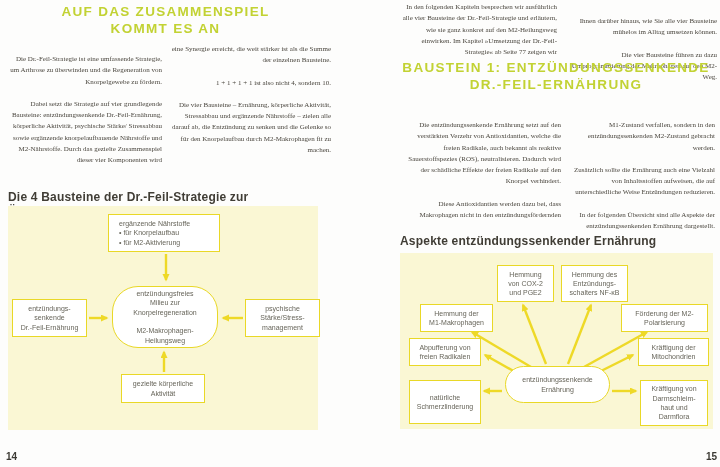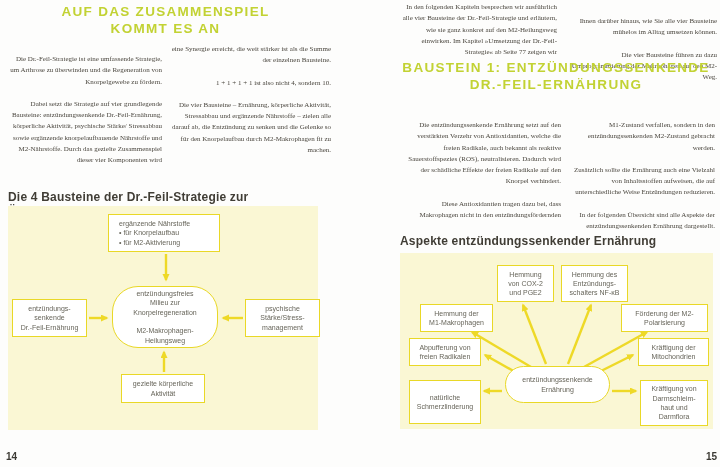--- a/index.html
+++ b/index.html
@@ -106,21 +106,21 @@
   <div class="abs bodycol" style="left:207px;top:16px;width:150px;">
     <p>Ihnen darüber hinaus, wie Sie alle vier Bausteine mühelos im Alltag umsetzen können.</p>
     <p>Die vier Bausteine führen zu dazu Umprogrammierung der Makrophagen auf den M2-Weg.</p>
   </div>
 
   <div class="abs page-title" style="left:37px;top:60px;width:318px;text-align:center;">BAUSTEIN 1: ENTZÜNDUNGSSENKENDE
 DR.-FEIL-ERNÄHRUNG</div>
 
   <div class="abs bodycol" style="left:44px;top:120px;width:157px;">
     <p>Die entzündungssenkende Ernährung setzt auf den verstärkten Verzehr von Antioxidantien, welche die freien Radikale, auch bekannt als reaktive Sauerstoffspezies (ROS), neutralisieren. Dadurch wird der schädliche Effekte der freien Radikale auf den Knorpel verhindert.</p>
-    <p>Diese Antioxidantien tragen dazu bei, dass Makrophagen nicht in den entzündungsfördernden</p>
+    <p>Diese Antioxidantien werden dazu bei, dass Makrophagen nicht in den entzündungsfördernden</p>
   </div>
 
   <div class="abs bodycol" style="left:205px;top:120px;width:150px;">
     <p>M1-Zustand verfallen, sondern in den entzündungssenkenden M2-Zustand gebracht werden.</p>
     <p>Zusätzlich sollte die Ernährung auch eine Vielzahl von Inhaltsstoffen aufweisen, die auf unterschiedliche Weise Entzündungen reduzieren.</p>
     <p>In der folgenden Übersicht sind alle Aspekte der entzündungssenkenden Ernährung dargestellt.</p>
   </div>
 
   <div class="abs caption" style="left:40px;top:234px;width:300px;">Aspekte entzündungssenkender Ernährung</div>
 

